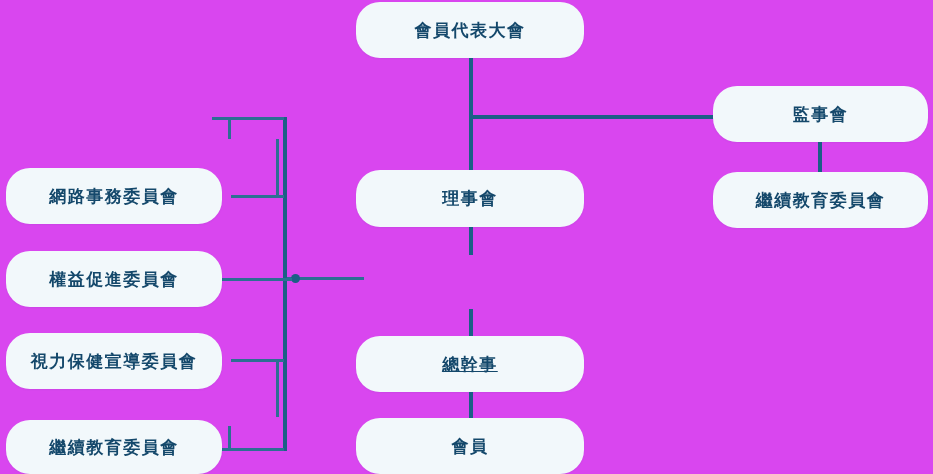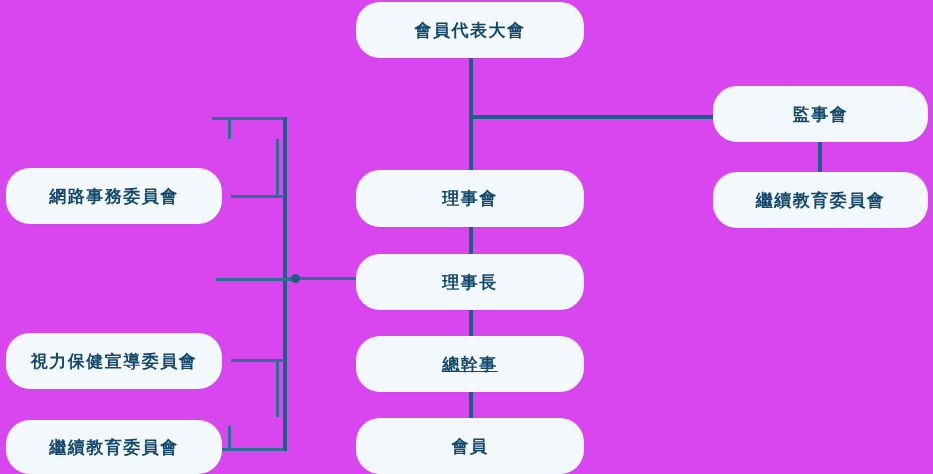--- a/index.html
+++ b/index.html
@@ -82,23 +82,20 @@
   <div class="connector thin" style="left:228px; top:426px; width:3px; height:22px;"></div>
 
   <div class="node" style="left:356px; top:2px; width:228px; height:56px;">
     <span>會員代表大會</span>
   </div>
 
   <div class="node" style="left:356px; top:170px; width:228px; height:57px;">
     <span>理事會</span>
   </div>
 
-  <div class="node" style="left:356px; top:254px; width:228px; height:56px;">
-    <span>理事長</span>
-  </div>
 
   <div class="node" style="left:356px; top:336px; width:228px; height:56px;text-decoration:underline;">
     <span>總幹事</span>
   </div>
 
   <div class="node" style="left:356px; top:418px; width:228px; height:56px;align-items:center;">
     <span>會員</span>
   </div>
 
   <div class="node" style="left:713px; top:86px; width:215px; height:56px;">
@@ -107,20 +104,23 @@
 
   <div class="node" style="left:713px; top:172px; width:215px; height:56px;">
     <span>繼續教育委員會</span>
   </div>
 
 
   <div class="node" style="left:6px; top:168px; width:216px; height:56px;text-align:center;">
     <span>網路事務委員會</span>
   </div>
 
+  <div class="node" style="left:6px; top:251px; width:216px; height:56px;">
+    <span>權益促進委員會</span>
+  </div>
 
   <div class="node" style="left:6px; top:333px; width:216px; height:56px;">
     <span>視力保健宣導委員會</span>
   </div>
 
   <div class="node" style="left:6px; top:420px; width:216px; height:54px;">
     <span>繼續教育委員會</span>
   </div>
 
 </div>

